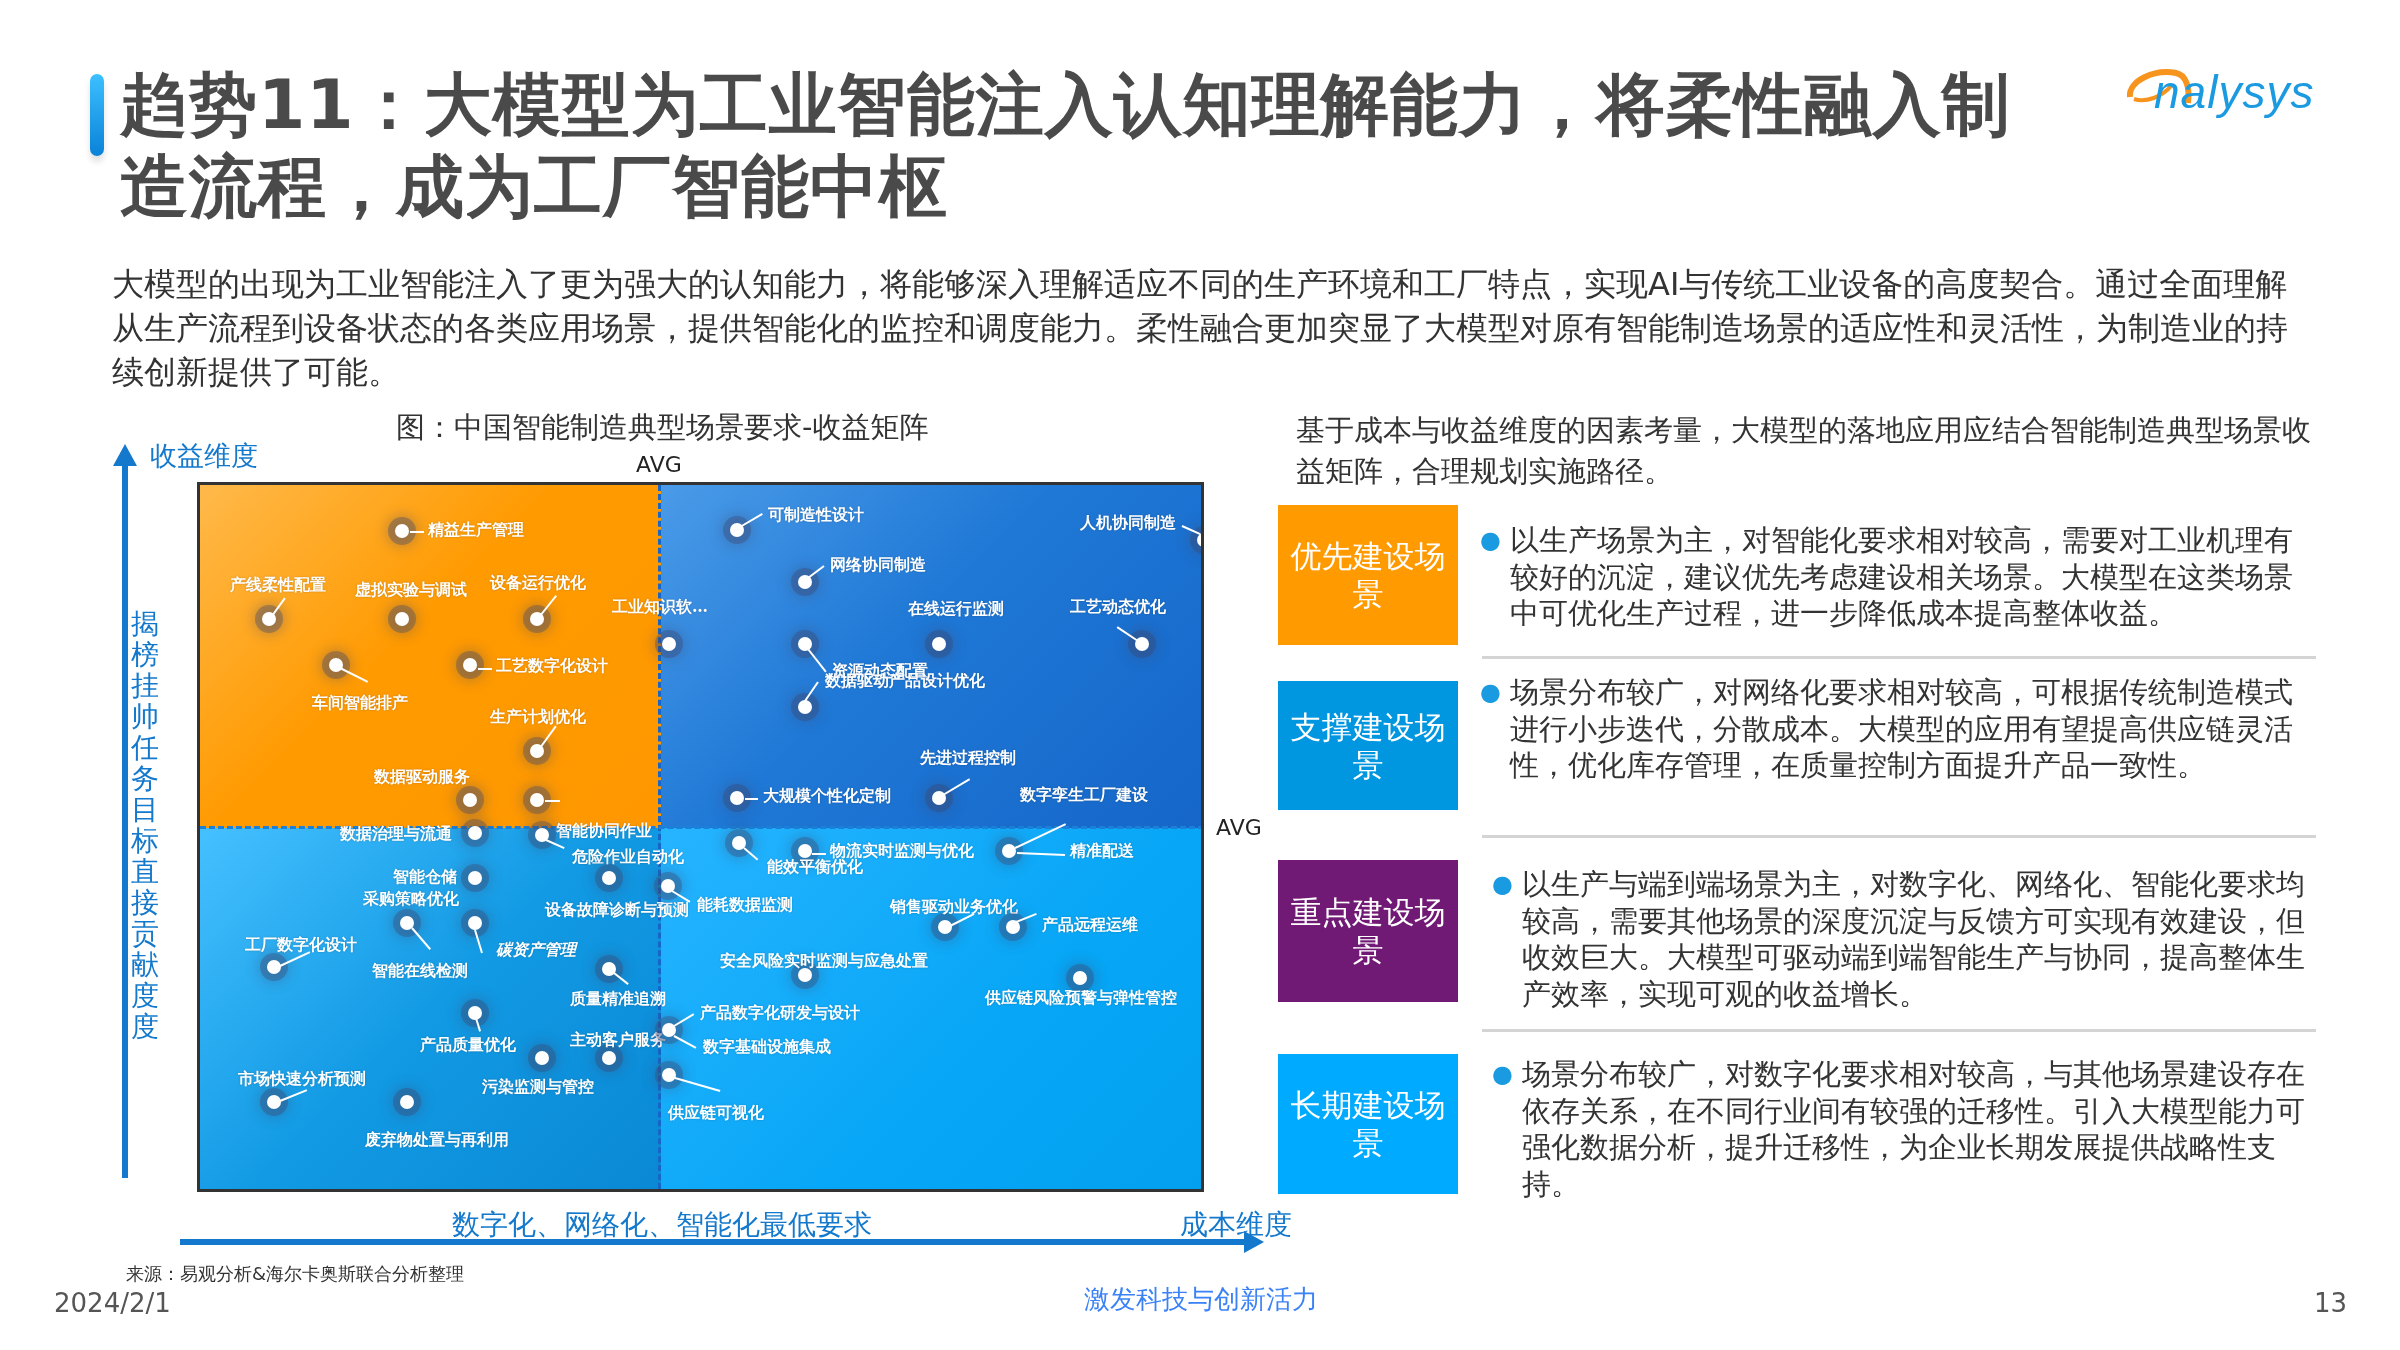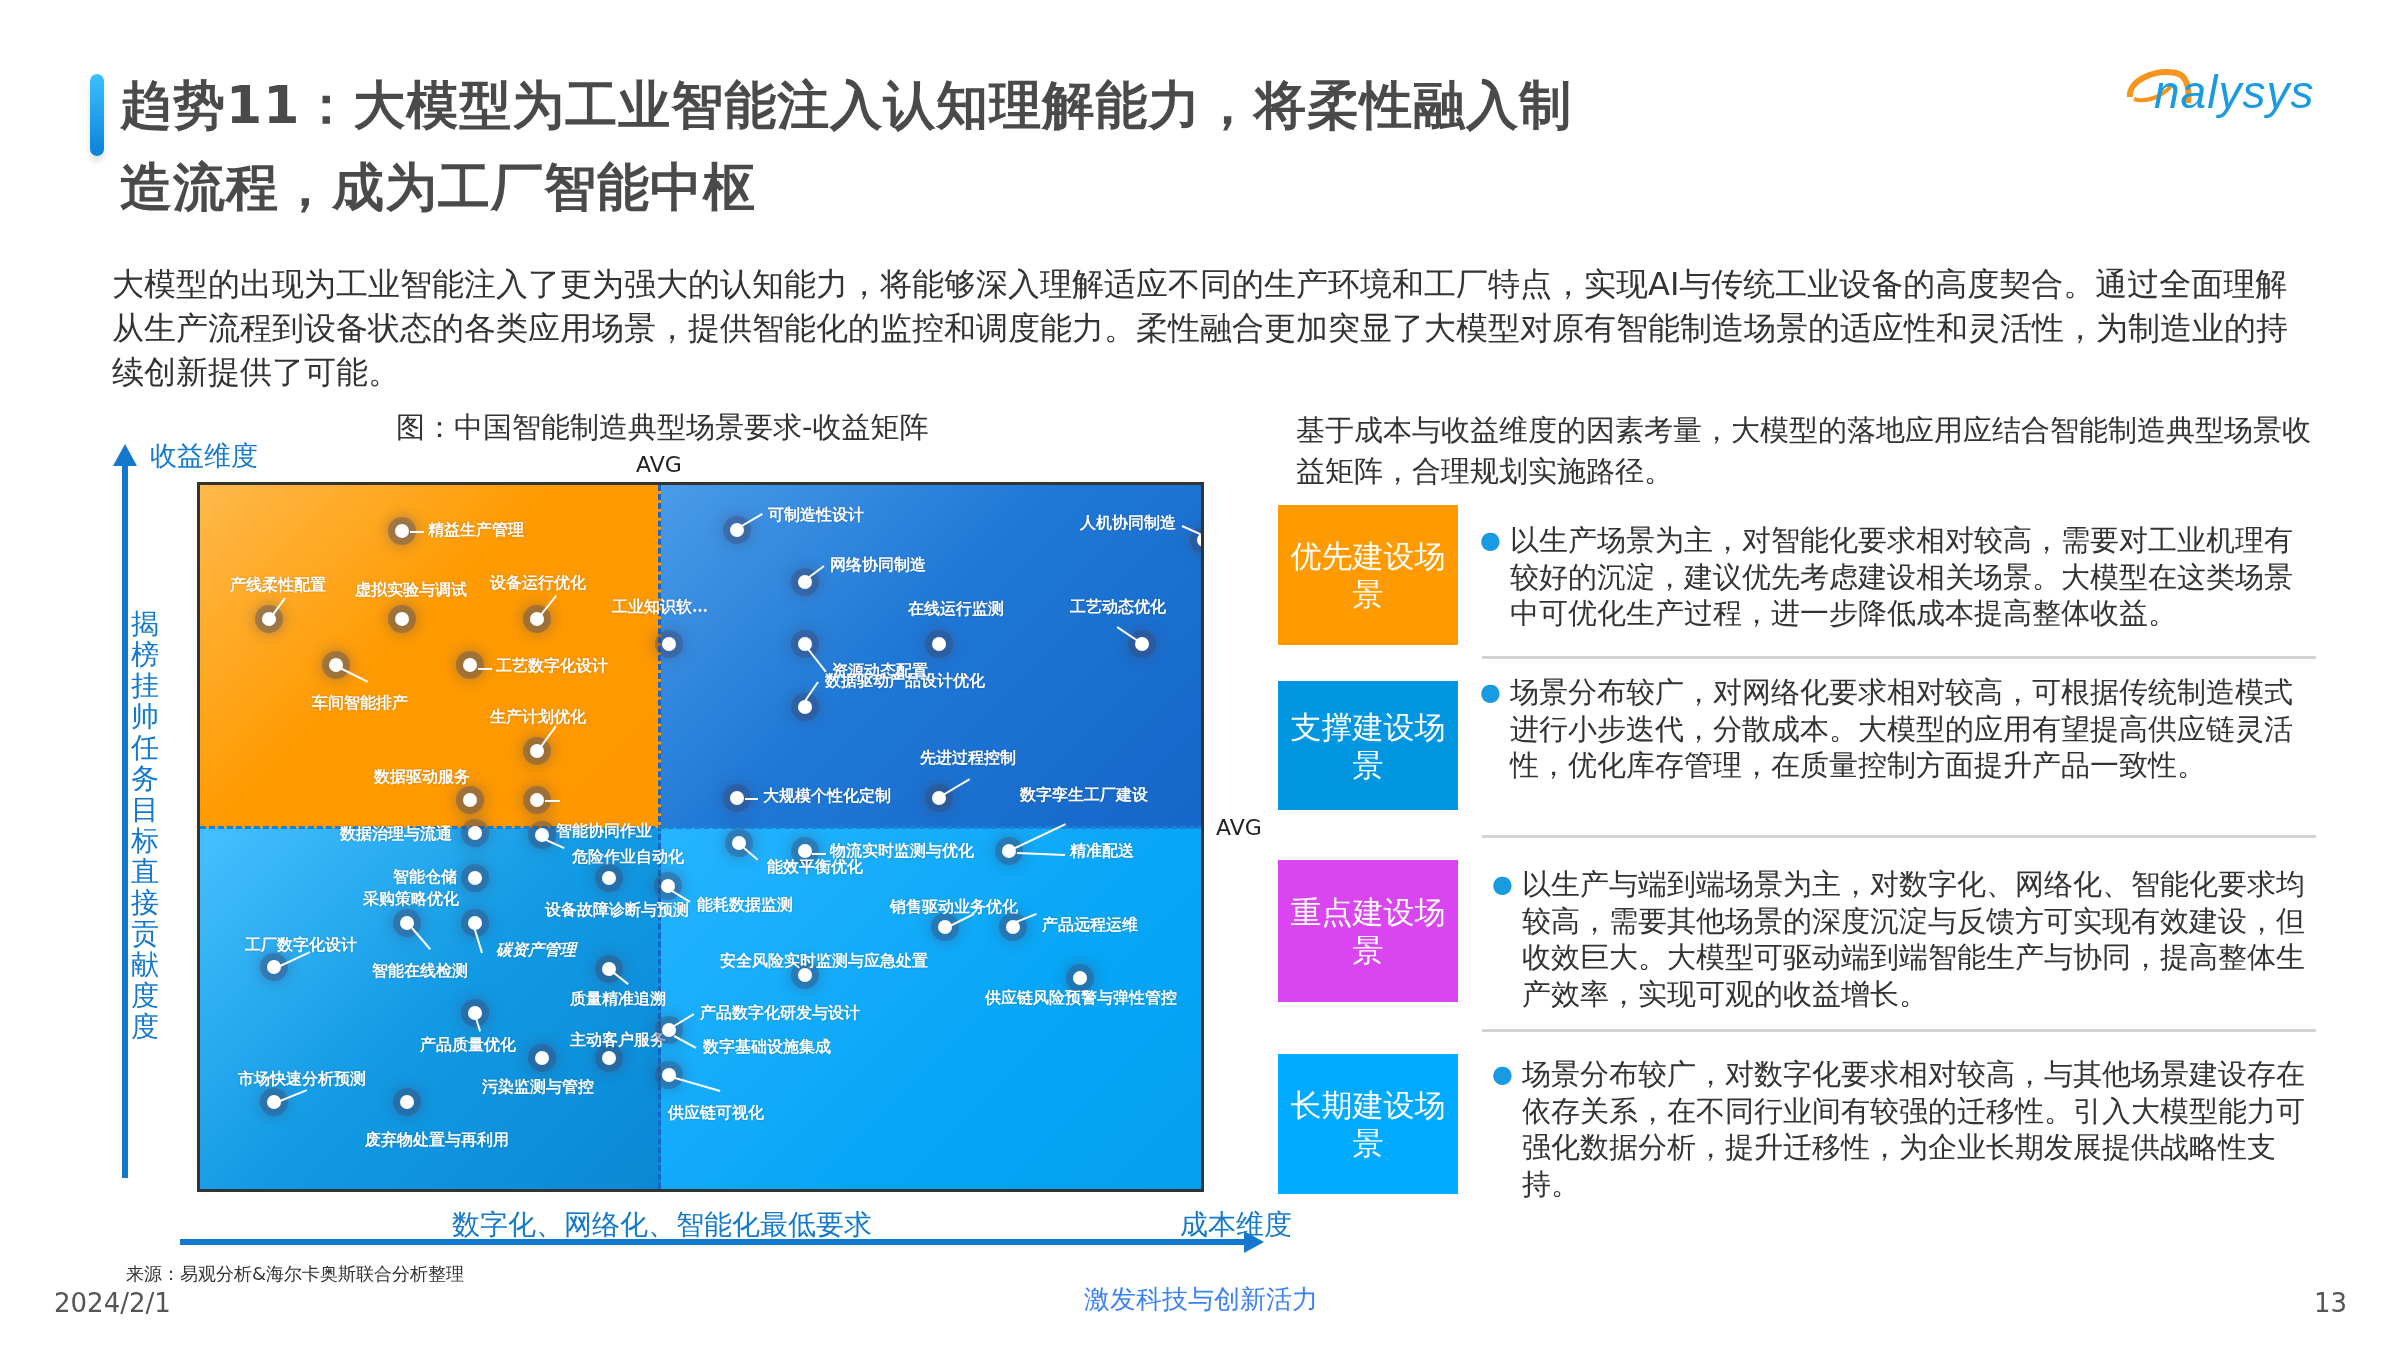--- a/index.html
+++ b/index.html
@@ -1,21 +1,21 @@
 <!DOCTYPE html>
 <html><head>
 <meta charset="utf-8">
 <style>
   html, body { margin:0; padding:0; }
   body { width:2400px; height:1350px; position:relative; background:#ffffff; overflow:hidden;
          font-family:"DejaVu Sans","Liberation Sans",sans-serif; color:#333; }
   .abs { position:absolute; }
   .title-bar { left:90px; top:74px; width:14px; height:82px; border-radius:7px;
                background:linear-gradient(#3cc0ff,#0a82d8); box-shadow:0 6px 6px rgba(0,0,0,0.12); }
-  .title { left:120px; top:64px; width:1960px; font-size:52px; font-weight:bold; color:#4a4a4a; line-height:82px; letter-spacing:1px; }
+  .title { left:120px; top:64px; width:1960px; font-size:68px; font-weight:bold; color:#4a4a4a; line-height:82px; letter-spacing:1px; }
   .logo { left:2124px; top:55px; width:250px; height:125px; }
   .logo .en { position:absolute; left:30px; top:10px; font-size:46px; font-style:italic; color:#1a9ae0; font-family:"Liberation Sans",sans-serif; letter-spacing:1px; }
   .logo .cn { position:absolute; left:60px; top:72px; font-size:42px; font-weight:bold; color:#1a9ae0; letter-spacing:6px; }
   .logo .swoosh { position:absolute; left:0; top:8px; width:80px; height:44px; }
   .intro { left:112px; top:262px; width:2200px; font-size:32px; line-height:44px; color:#333; }
   .chart-title { left:396px; top:408px; font-size:29px; color:#333; }
   .avg-top { left:636px; top:452px; font-size:22px; color:#222; }
   .avg-right { left:1216px; top:815px; font-size:22px; color:#222; }
   .yaxis-line { left:122px; top:452px; width:6px; height:726px; background:#1479cc; }
   .yaxis-arrow { left:113px; top:444px; width:0; height:0; border-left:12px solid transparent; border-right:12px solid transparent; border-bottom:22px solid #1479cc; }
@@ -220,21 +220,21 @@
 </div>
 <div class="divider" style="top:656px;"></div>
 
 <div class="cat" style="top:681px;height:129px;background:#0096E0;">支撑建设场景</div>
 <div class="desc" style="top:674px;">
   <span class="bullet">●</span>
   <span class="txt">场景分布较广，对网络化要求相对较高，可根据传统制造模式进行小步迭代，分散成本。大模型的应用有望提高供应链灵活性，优化库存管理，在质量控制方面提升产品一致性。</span>
 </div>
 <div class="divider" style="top:835px;"></div>
 
-<div class="cat" style="top:860px;height:142px;background:#d946ef;">重点建设场景</div>
+<div class="cat" style="top:860px;height:142px;background:#701a75;">重点建设场景</div>
 <div class="desc" style="top:866px;left:1492px;width:830px;">
   <span class="bullet">●</span>
   <span class="txt">以生产与端到端场景为主，对数字化、网络化、智能化要求均较高，需要其他场景的深度沉淀与反馈方可实现有效建设，但收效巨大。大模型可驱动端到端智能生产与协同，提高整体生产效率，实现可观的收益增长。</span>
 </div>
 <div class="divider" style="top:1029px;"></div>
 
 <div class="cat" style="top:1054px;height:140px;background:#00AAFF;">长期建设场景</div>
 <div class="desc" style="top:1056px;left:1492px;width:830px;">
   <span class="bullet">●</span>
   <span class="txt">场景分布较广，对数字化要求相对较高，与其他场景建设存在依存关系，在不同行业间有较强的迁移性。引入大模型能力可强化数据分析，提升迁移性，为企业长期发展提供战略性支持。</span>

